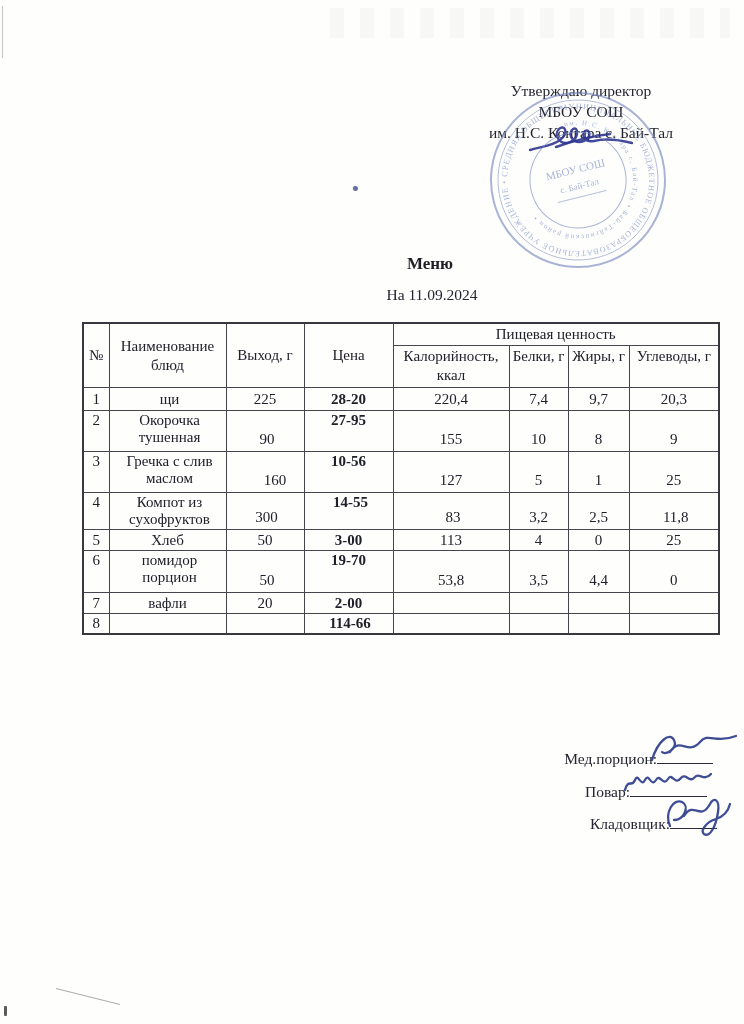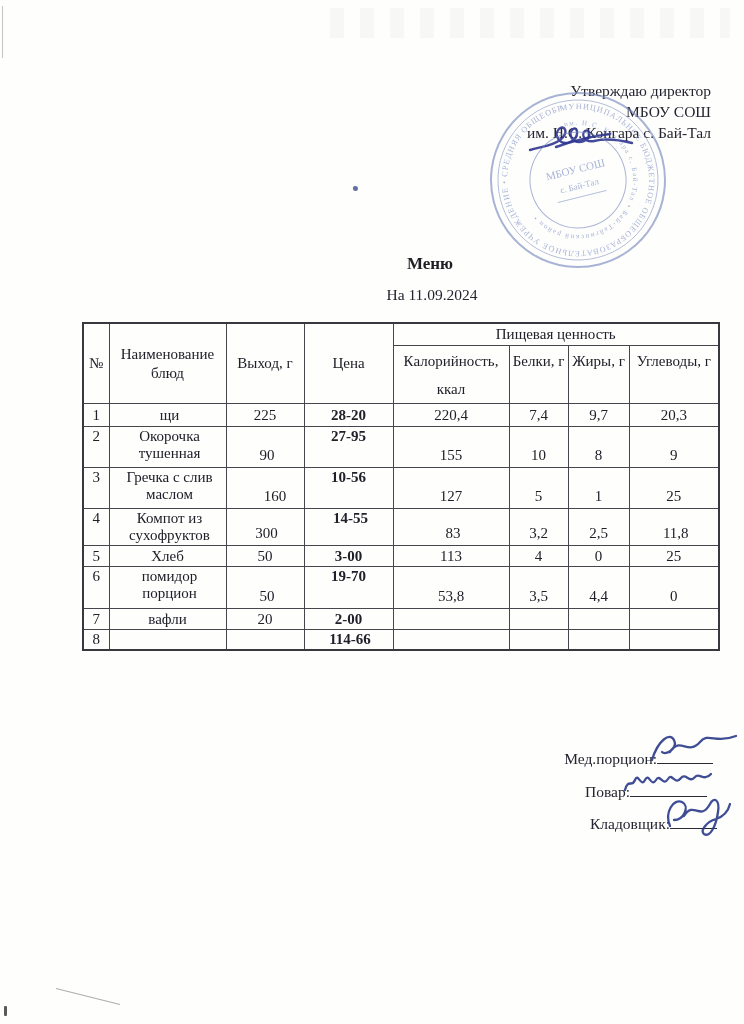--- a/index.html
+++ b/index.html
@@ -6,21 +6,21 @@
   body{
     width:744px;height:1024px;background:#ffffff;
     font-family:"Liberation Serif","DejaVu Serif",serif;
     color:#1c1c1c;position:relative;overflow:hidden;
   }
   .page{position:absolute;inset:0;background:#fefefd;}
 
   
   .approval{
     position:absolute;top:80px;right:33px;width:260px;
-    text-align:right;font-size:15.5px;line-height:21px;color:#242430;
+    text-align:center;font-size:15.5px;line-height:21px;color:#242430;
   }
   .approval .line{white-space:nowrap;}
   .sig-underline{
     display:inline-block;width:78px;height:15px;
     border-bottom:1.2px solid #2a2a38;margin-right:4px;vertical-align:baseline;
   }
   .director-sig{position:absolute;left:526px;top:116px;width:112px;height:46px;}
 
   
   .stamp{
@@ -44,21 +44,21 @@
     border-collapse:collapse;table-layout:fixed;
     font-size:15px;color:#20202a;
   }
   table.menu td,table.menu th{
     border:1px solid #45454c;padding:0 2px;
     font-weight:normal;text-align:center;vertical-align:middle;
     overflow:hidden;
   }
   table.menu{border:2px solid #38383f;}
   th.grp{height:21px;margin-top:8px;}
-  tr.hdr2 td,tr.hdr2 th{height:40px;vertical-align:top;padding-top:1px;line-height:28px;}
+  tr.hdr2 td,tr.hdr2 th{height:40px;vertical-align:top;padding-top:1px;line-height:19px;}
   th.span2{vertical-align:top;padding-top:2px;line-height:19px;}
   .al{text-align:left;padding-left:6px !important;margin-left:24px;}
   .al14{text-align:left;padding-left:22px !important;}
   .al4{text-align:left;padding-left:5px !important;}
   .vt{vertical-align:top !important;padding-top:1px !important;}
   .vb{vertical-align:bottom !important;padding-bottom:3px !important;}
   .b{font-weight:bold !important;}
   tr.r1{height:23px;} tr.r2{height:41px;} tr.r3{height:41px;} tr.r4{height:37px;}
   tr.r5{height:21px;} tr.r6{height:42px;} tr.r7{height:21px;} tr.r8{height:20px;}
 

